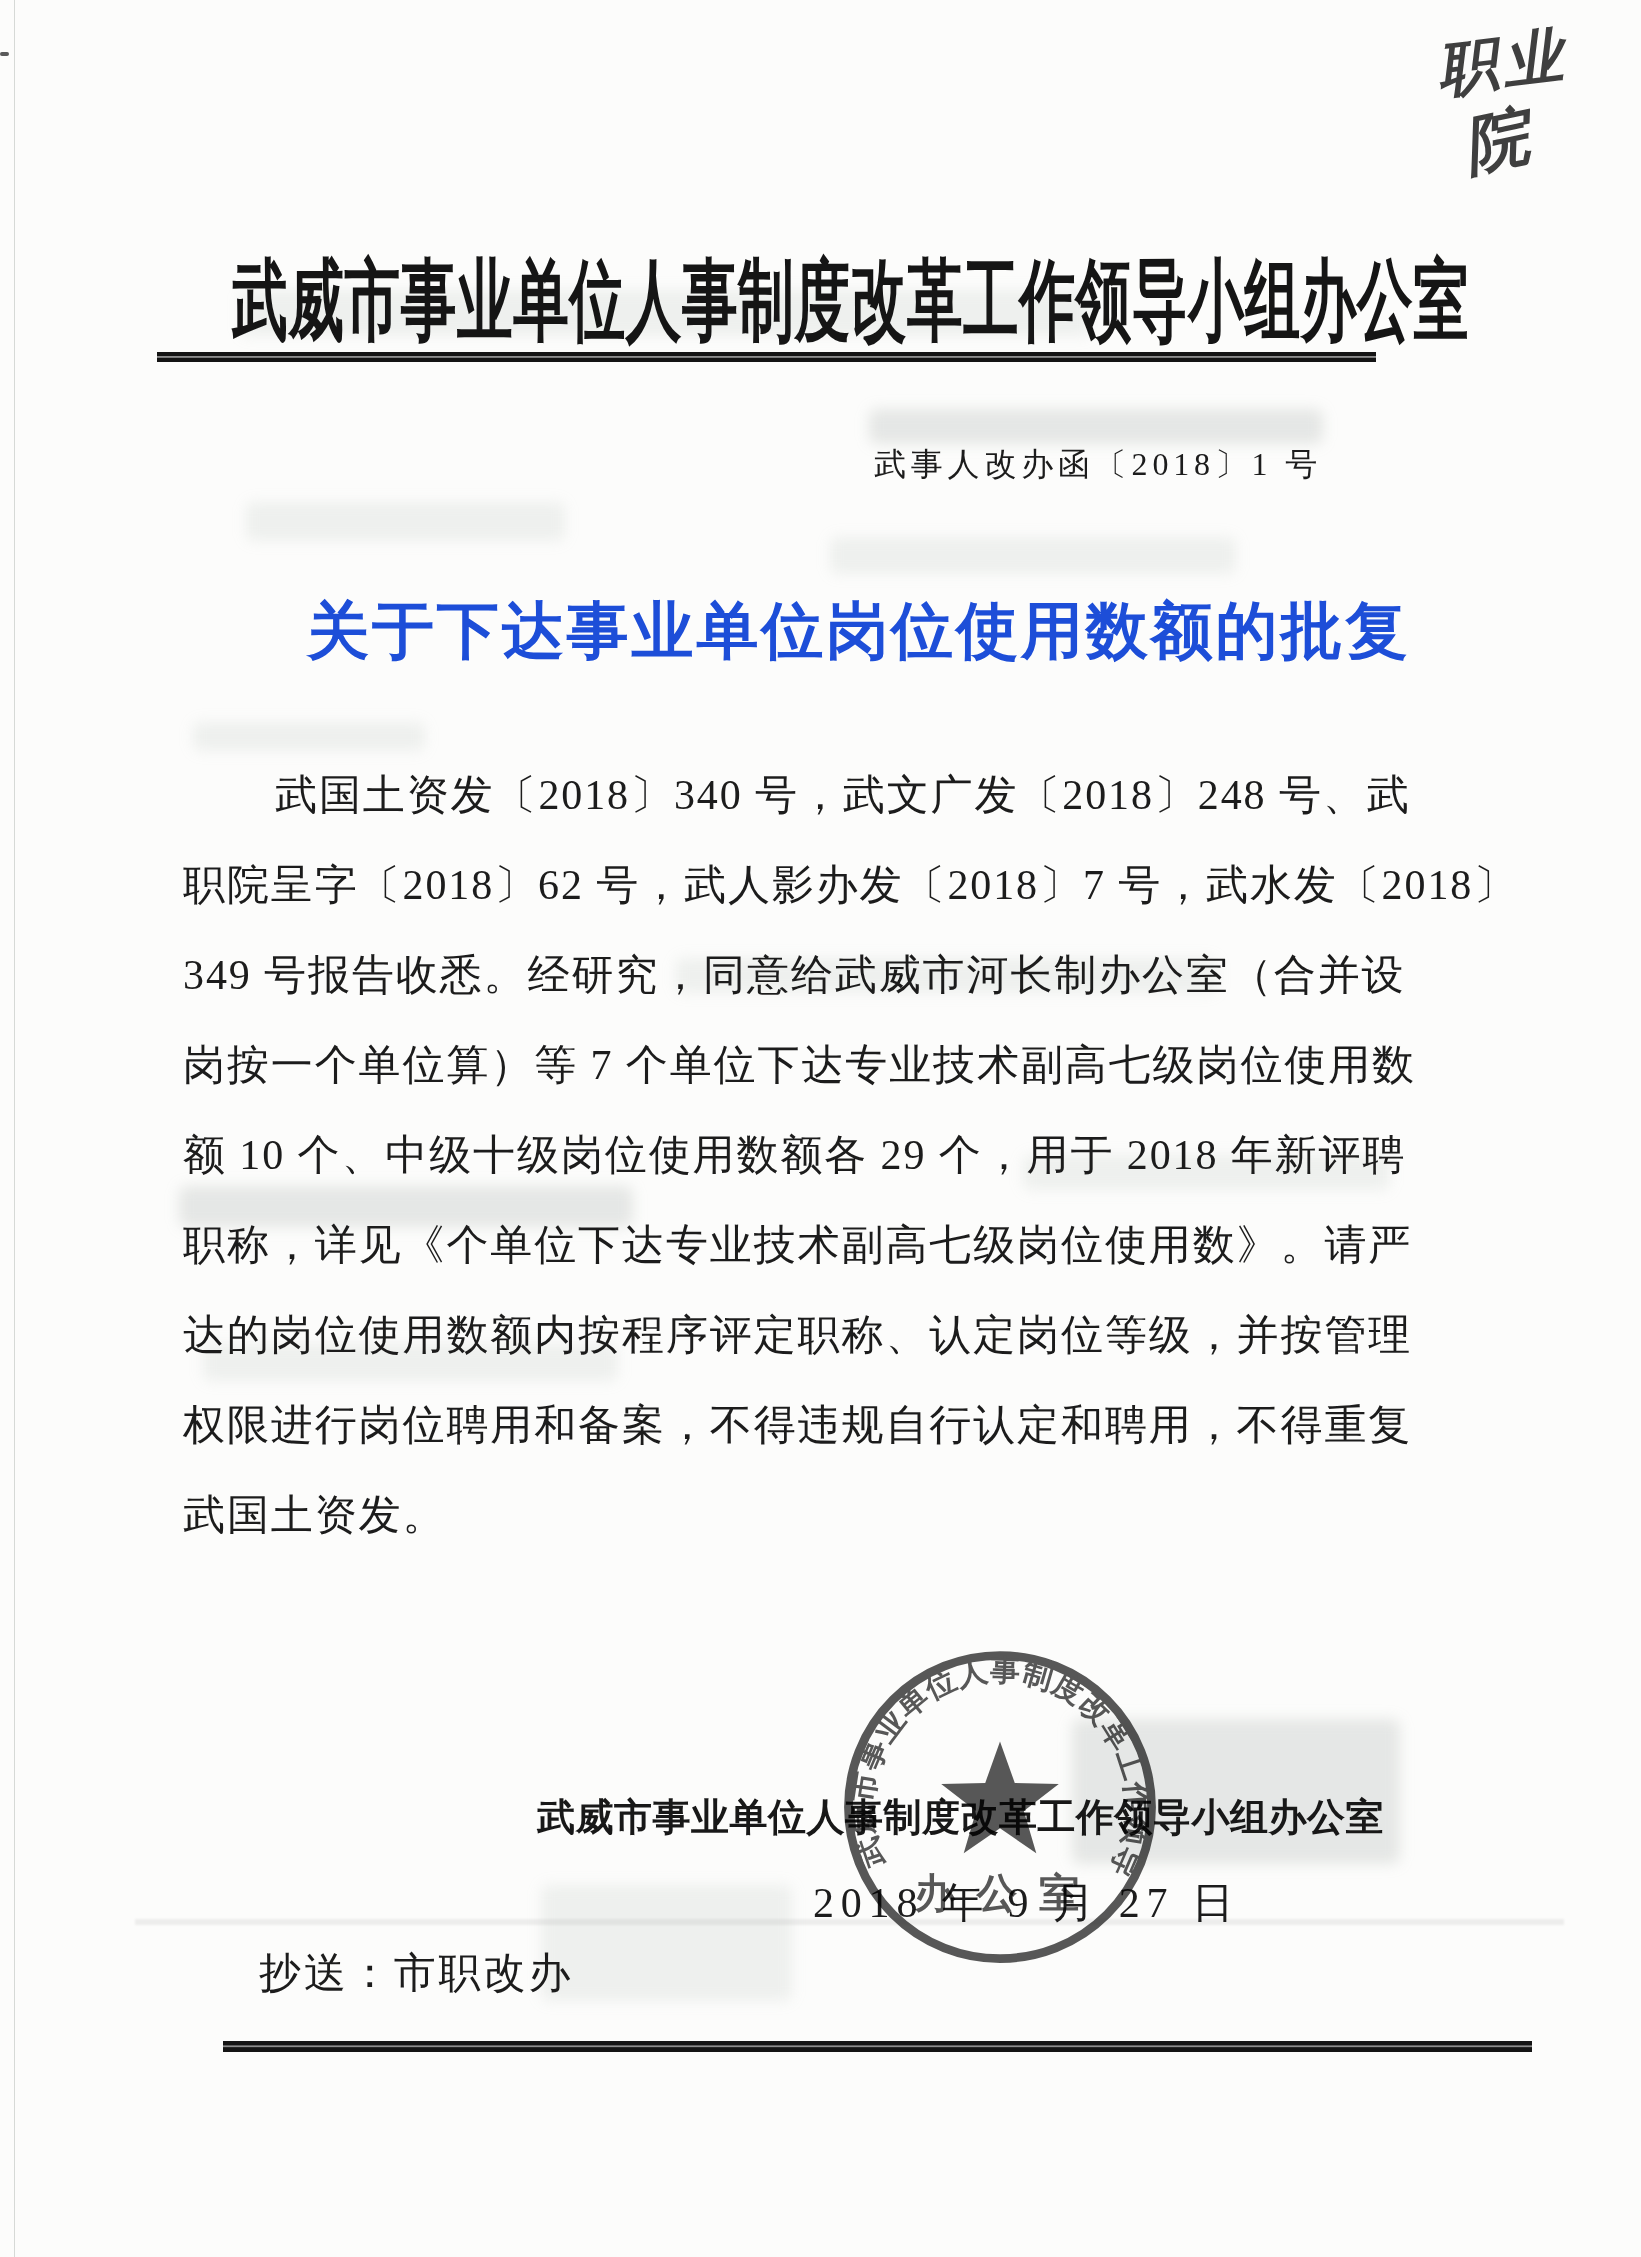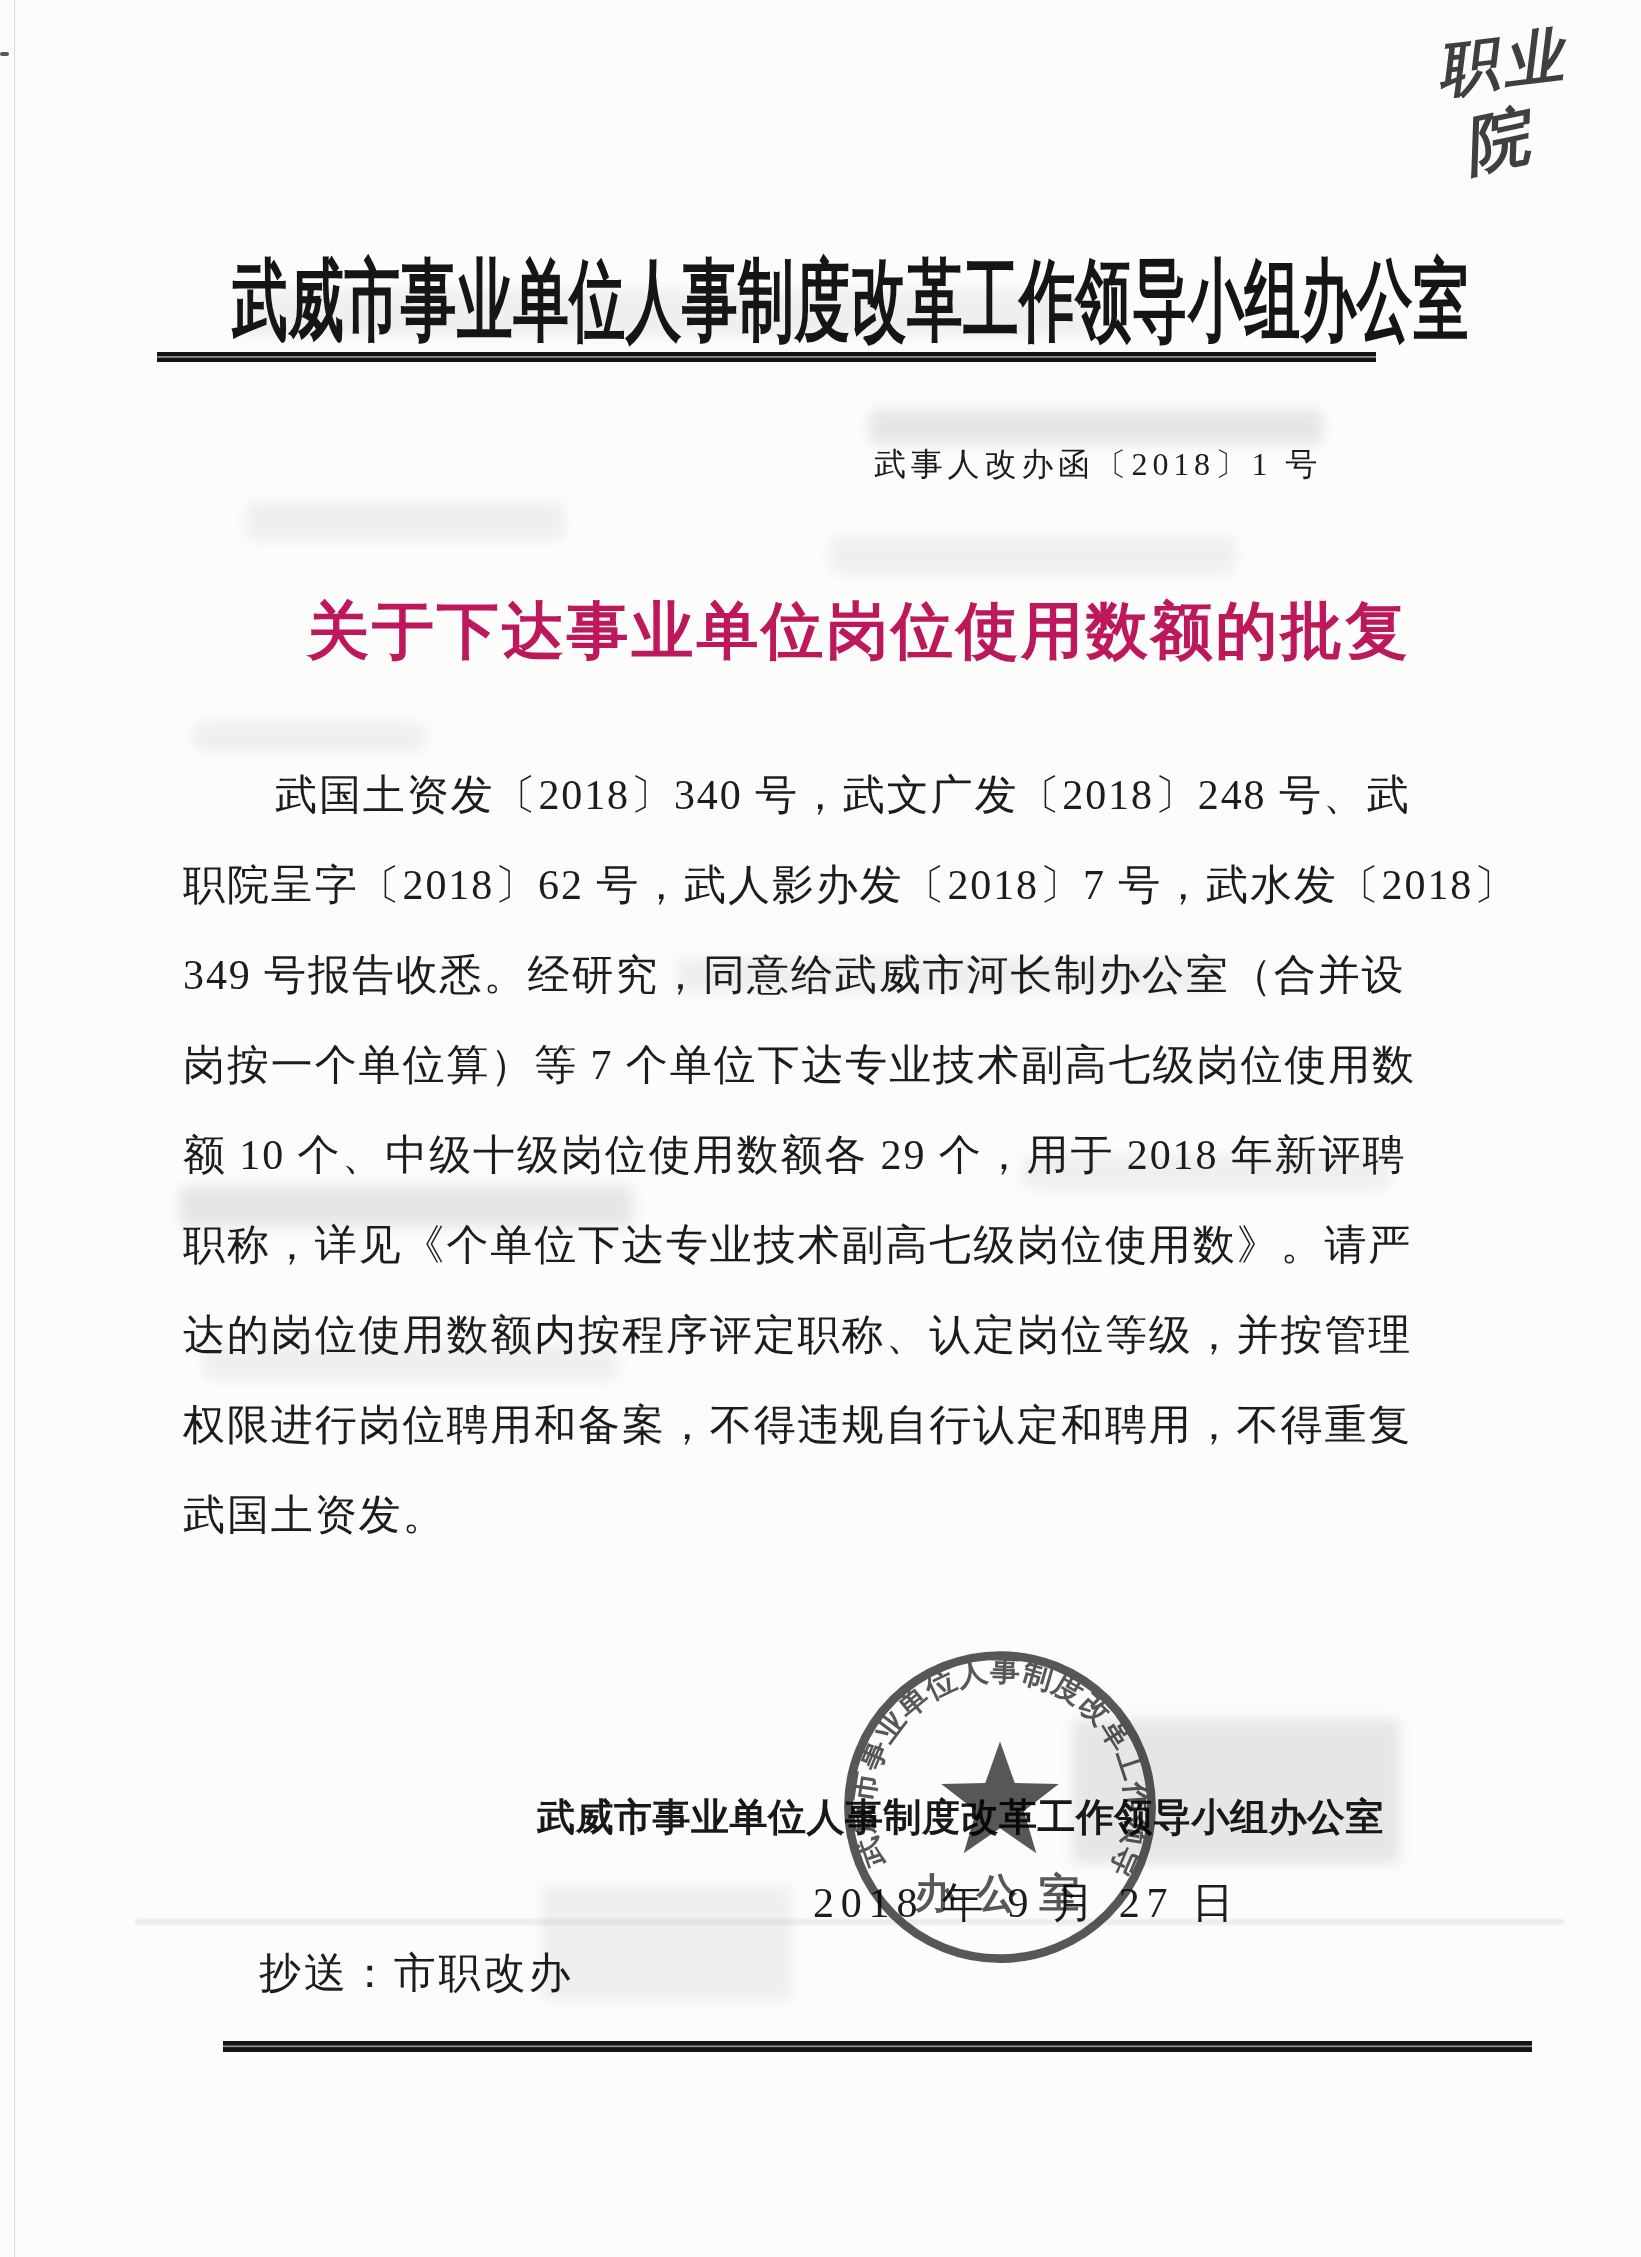--- a/index.html
+++ b/index.html
@@ -31,21 +31,21 @@
     transform:scaleX(0.625);transform-origin:0 0;
     letter-spacing:1px;color:#151515;
   }
   .rule{background:linear-gradient(to bottom,#141414 0 36%,#8d8d8d 44% 54%,#141414 60% 100%);}
   .rule-top{left:157px;top:352px;width:1219px;height:9.7px;}
   .rule-bottom{left:223px;top:2041px;width:1309px;height:10.6px;}
 
   .doc-number{left:874px;top:432px;font-size:32px;letter-spacing:4.8px;white-space:nowrap;margin-top:11px;}
 
   .doc-title{left:307px;top:589px;font-size:62px;font-weight:bold;
-    letter-spacing:2.9px;white-space:nowrap;color:#be185d;}
+    letter-spacing:2.9px;white-space:nowrap;color:#1d4ed8;}
 
   
   .body-block{left:183px;top:767px;width:1255px;}
   .body-line{height:90px;font-size:42px;letter-spacing:1.9px;white-space:nowrap;}
   .body-line.indent{padding-left:92px;}
 
   .signature{left:537px;top:1792px;font-size:38px;font-weight:bold;
     letter-spacing:0.5px;white-space:nowrap;color:#181818;}
   .sign-date{left:813px;top:1875px;font-size:42px;letter-spacing:6.8px;white-space:nowrap;}
 

